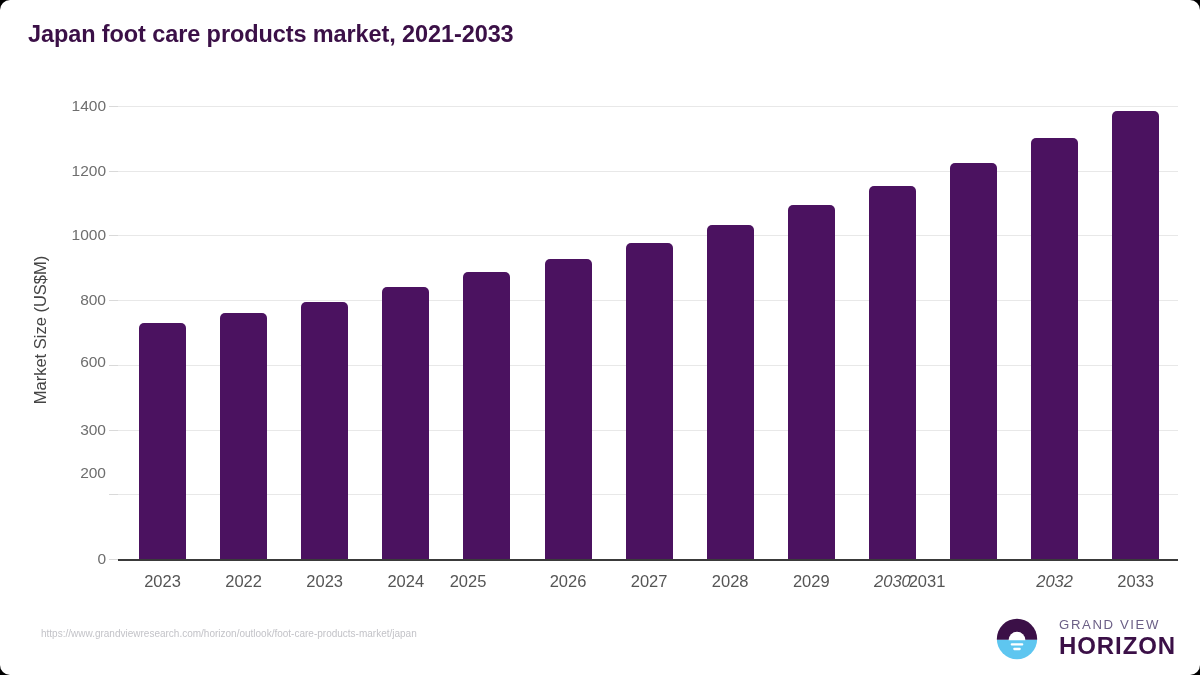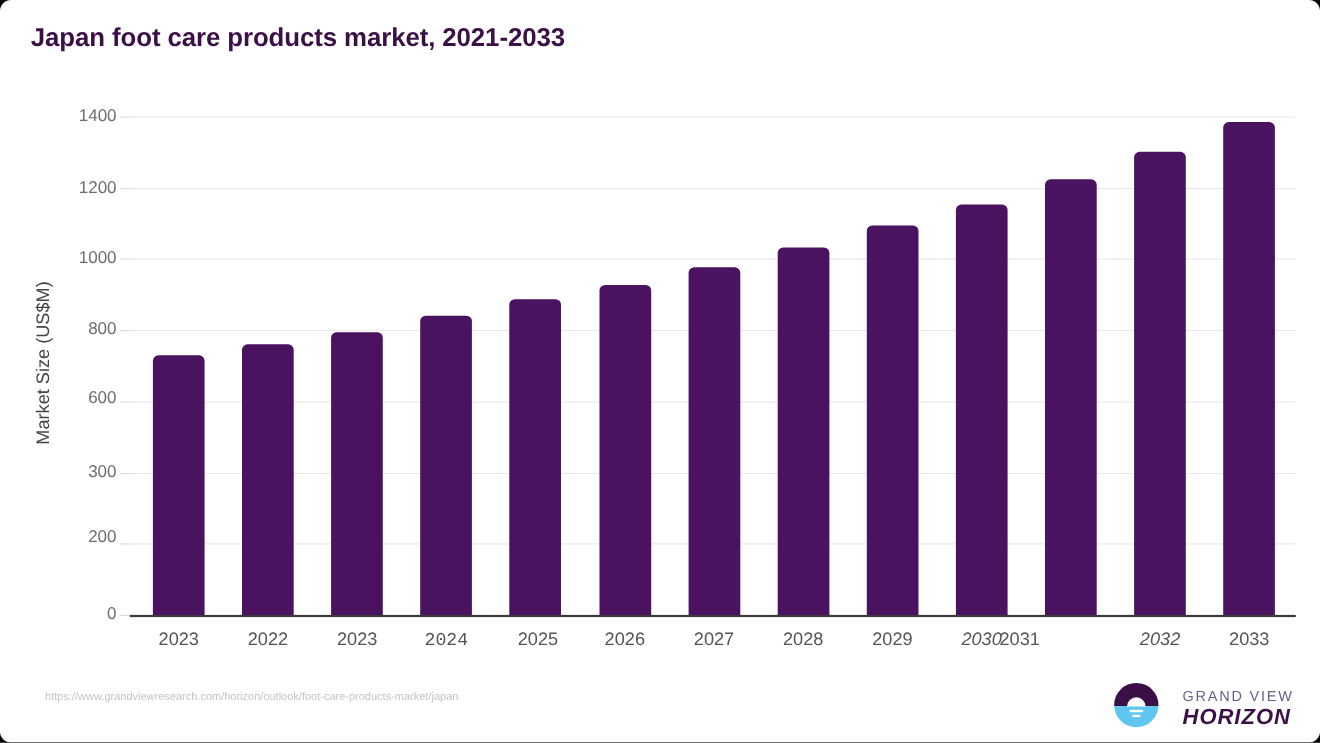--- a/index.html
+++ b/index.html
@@ -106,38 +106,37 @@
     color: #c3c3c8;
     white-space: nowrap;
     margin-left: 12px;
   }
   #logo {
     position: absolute;
     right: 24px;
     top: 618px;
     height: 44px;
     display: flex;
-    align-items: flex-end;
+    align-items: flex-start;
     gap: 21px;
   }
   #logo-mark { width: 42px; height: 42px; flex: 0 0 42px; }
   #logo-text { display: flex; flex-direction: column; justify-content: center; line-height: 1; }
   #logo-top {
     font-size: 13.2px;
     letter-spacing: 1.6px;
     color: #6b5f86;
     font-weight: normal;
     margin-bottom: 3px;
   }
   #logo-bottom {
-    font-size: 20px;
+    font-size: 24px;
     letter-spacing: 0.9px;
     color: #3b1047;
     font-weight: bold;
-    font-style: italic;
   }
 </style>
 </head>
 <body>
 
 <div id="card">
 
   <div id="chart-title">Japan foot care products market, 2021-2033</div>
 
   <div id="plot">
@@ -148,21 +147,21 @@
         <div class="gridline" style="top: 264.857px;"></div>
         <div class="gridline" style="top: 200.143px;"></div>
         <div class="gridline" style="top: 135.429px;"></div>
         <div class="gridline" style="top: 70.7143px;"></div>
         <div class="gridline" style="top: 6px;"></div>
       </div>
     <div id="ytick-layer">
         <div class="ytick-mark" style="top: 459px;"></div>
         <div class="ytick-label" style="top: 459px;">0</div>
         <div class="ytick-mark" style="top: 394.286px;"></div>
-        <div class="ytick-label" style="top: 389px;">200</div>
+        <div class="ytick-label" style="top: 373px;">200</div>
         <div class="ytick-mark" style="top: 329.571px;"></div>
         <div class="ytick-label" style="top: 329.571px;">300</div>
         <div class="ytick-mark" style="top: 264.857px;"></div>
         <div class="ytick-label" style="top: 262px;">600</div>
         <div class="ytick-mark" style="top: 200.143px;"></div>
         <div class="ytick-label" style="top: 200.143px; text-align: right;">800</div>
         <div class="ytick-mark" style="top: 135.429px;"></div>
         <div class="ytick-label" style="top: 135.429px;">1000</div>
         <div class="ytick-mark" style="top: 70.7143px;"></div>
         <div class="ytick-label" style="top: 70.7143px;">1200</div>
@@ -181,22 +180,22 @@
         <div class="bar" title="2029: 1094" style="left: 669.8px; height: 353.987px; background: rgb(75, 18, 96);"></div>
         <div class="bar" title="2030: 1153" style="left: 750.9px; height: 373.078px; background: rgb(75, 18, 96);"></div>
         <div class="bar" title="2031: 1223" style="left: 832px; height: 395.728px; background: rgb(75, 18, 96);"></div>
         <div class="bar" title="2032: 1300" style="left: 913.1px; height: 420.643px; background: rgb(75, 18, 96);"></div>
         <div class="bar" title="2033: 1384" style="left: 994.2px; height: 447.823px; background: rgb(75, 18, 96);"></div>
       </div>
     <div id="xtick-layer">
         <div class="xtick-label" style="left: -0.5px;">2023</div>
         <div class="xtick-label" style="left: 80.6px;">2022</div>
         <div class="xtick-label" style="left: 161.7px;">2023</div>
-        <div class="xtick-label" style="left: 242.8px; font-family: Liberation Mono, monospace;">2024</div>
-        <div class="xtick-label" style="left: 326px;">2025</div>
+        <div class="xtick-label" style="left: 242.8px;">2024</div>
+        <div class="xtick-label" style="left: 305px;">2025</div>
         <div class="xtick-label" style="left: 405px;">2026</div>
         <div class="xtick-label" style="left: 486.1px;">2027</div>
         <div class="xtick-label" style="left: 567.2px;">2028</div>
         <div class="xtick-label" style="left: 648.3px;">2029</div>
         <div class="xtick-label" style="left: 729.4px; font-style: italic;">2030</div>
         <div class="xtick-label" style="left: 764px;">2031</div>
         <div class="xtick-label" style="left: 891.6px; font-style: italic;">2032</div>
         <div class="xtick-label" style="left: 972.7px;">2033</div>
       </div>
     <div class="axis-baseline" style="top:459px;"></div>

